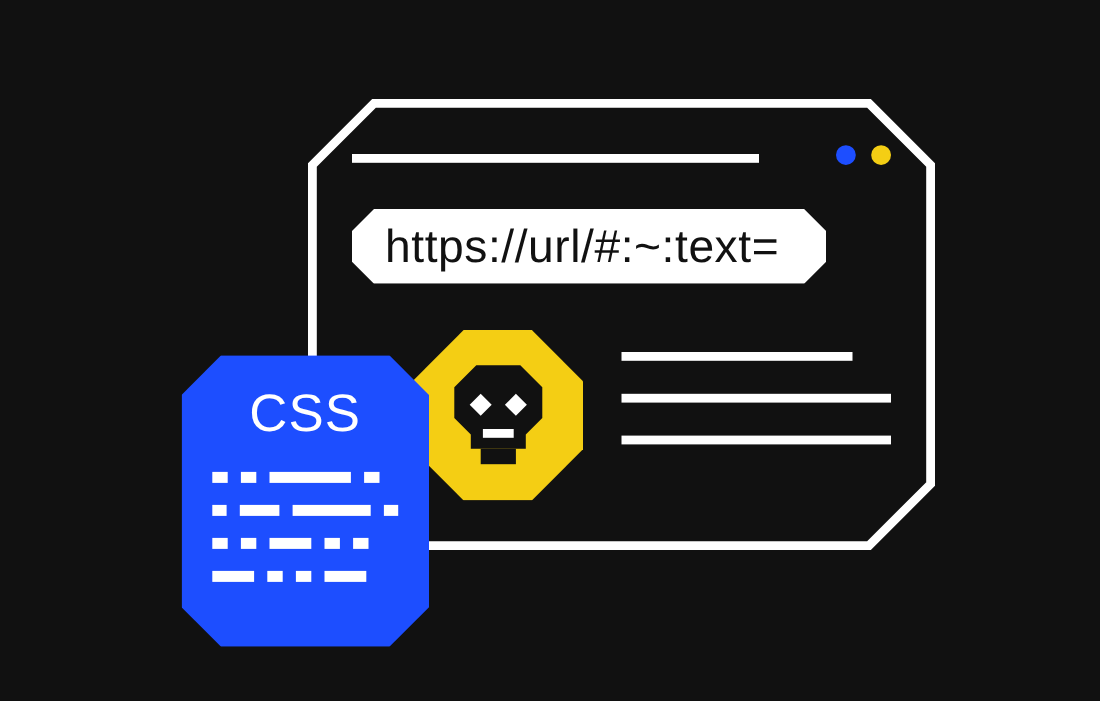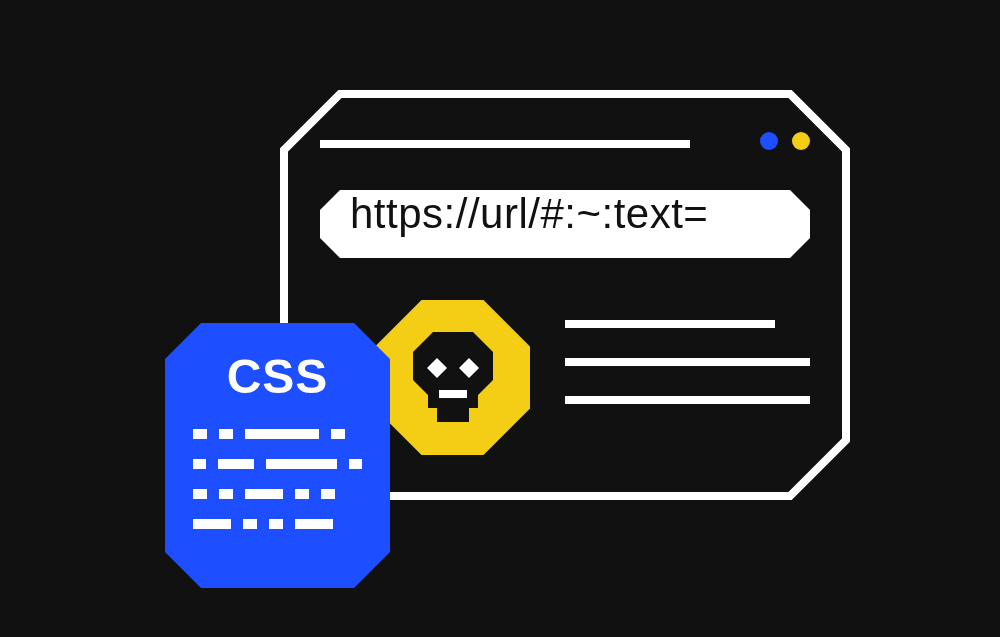--- a/index.html
+++ b/index.html
@@ -51,30 +51,31 @@
     border-radius: 50%;
   }
   .dot-blue { background: #1D4EFF; }
   .dot-yellow { background: #F4CE14; }
 
   
   .url-bar {
     position: absolute;
     left: 40px;
     top: 100px;
-    width: 490px;
+    width: 431px;
     height: 68px;
     background: #ffffff;
     clip-path: polygon(
       20px 0, calc(100% - 20px) 0,
       100% 20px, 100% calc(100% - 20px),
       calc(100% - 20px) 100%, 20px 100%,
       0 calc(100% - 20px), 0 20px
     );
     display: flex;
+    align-items: center;
     padding-left: 30px;
     color: #111111;
     font-size: 42px;
     letter-spacing: 0.5px;
   }
 
   
   .skull-badge {
     position: absolute;
     left: 95px;
@@ -123,21 +124,21 @@
       36px 0, calc(100% - 36px) 0,
       100% 36px, 100% calc(100% - 36px),
       calc(100% - 36px) 100%, 36px 100%,
       0 calc(100% - 36px), 0 36px
     );
     padding: 26px 28px 28px;
     color: #ffffff;
   }
   .css-title {
     font-size: 48px;
-    font-weight: 700;
+    font-weight: 400;
     letter-spacing: 1px;
     text-align: center;
     margin-bottom: 25px;
   }
   .code-lines {
     display: flex;
     flex-direction: column;
     gap: 20px;
   }
   .code-row {

